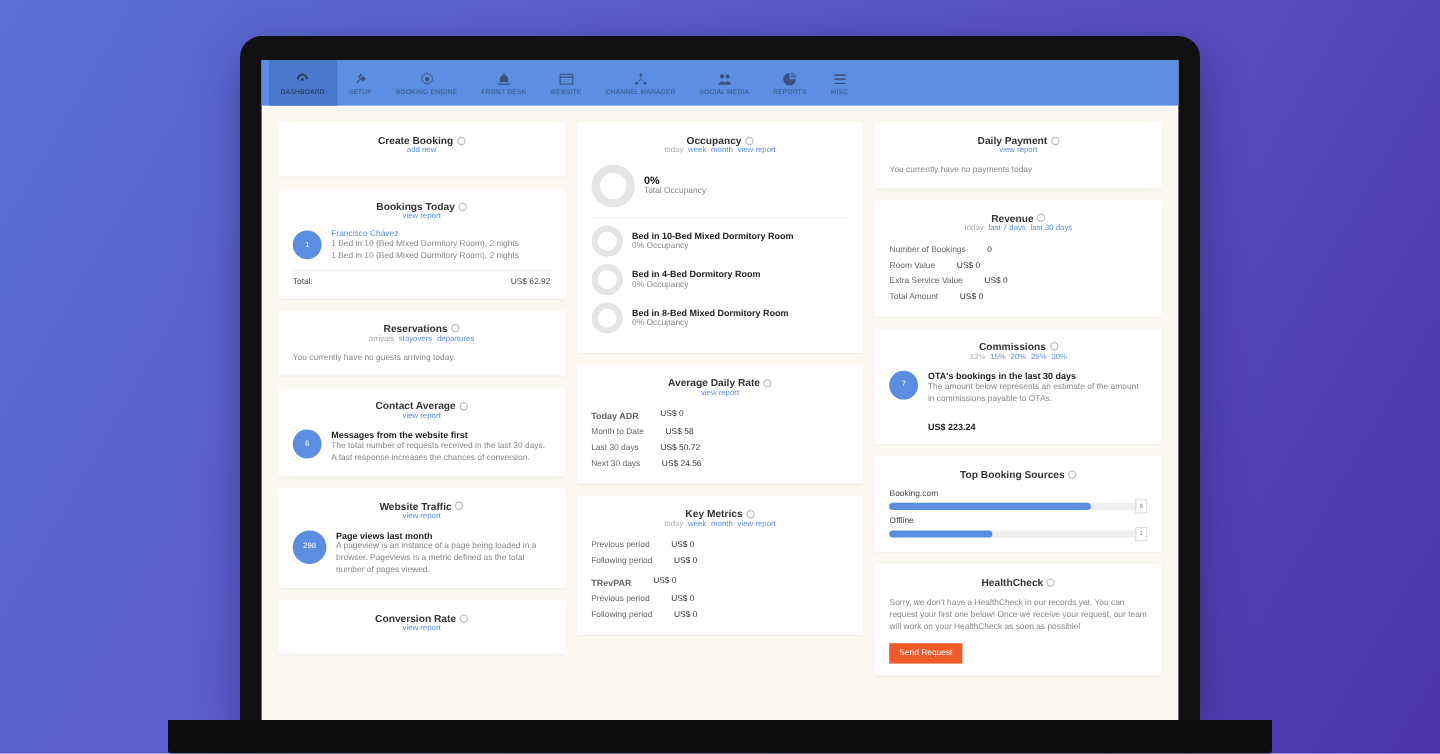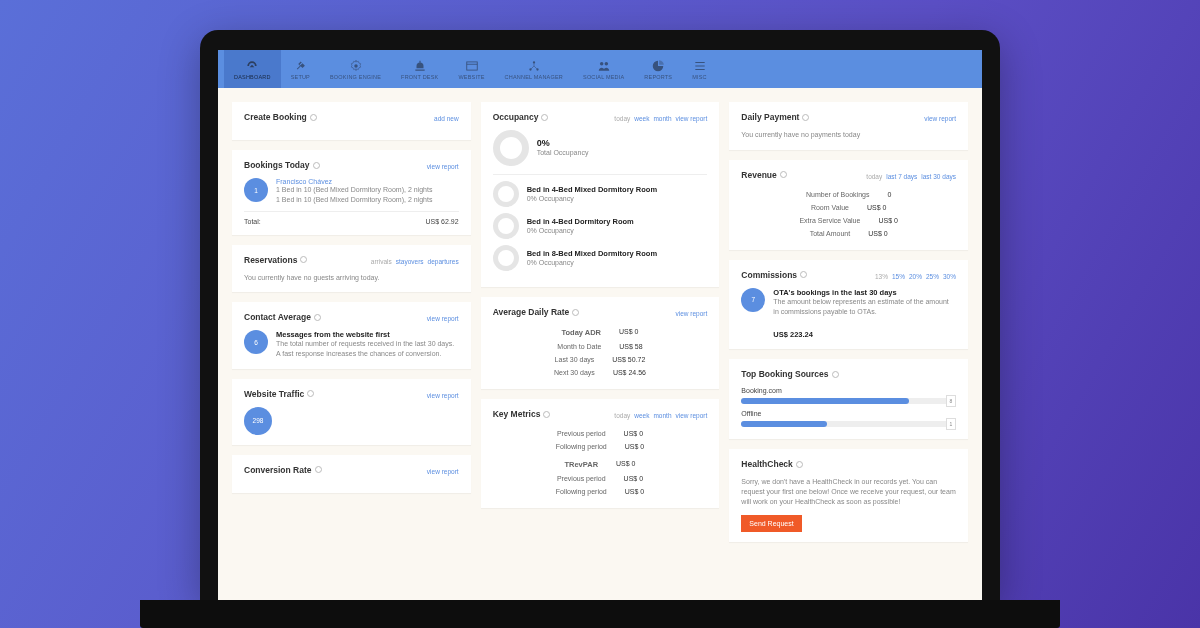--- a/index.html
+++ b/index.html
@@ -41,28 +41,28 @@
 
   
   .grid {
     display: grid; grid-template-columns: 1fr 1fr 1fr; gap: 10px;
     padding: 14px; align-items: start;
   }
   .col { display: flex; flex-direction: column; gap: 10px; }
   .card {
     background: #fff; padding: 10px 12px; box-shadow: 0 1px 1px rgba(0,0,0,.04);
   }
-  .card-head { display: flex; justify-content: space-between; align-items: flex-end; margin-bottom: 8px; }
+  .card-head { display: flex; justify-content: space-between; align-items: center; margin-bottom: 8px; flex-direction: column; }
   .card-title { font-size: 8.5px; font-weight: 600; color: #333; display: flex; align-items: center; gap: 3px; }
   .info-dot { width: 7px; height: 7px; border-radius: 50%; border: 1px solid #bbb; display: inline-block; }
   .card-links { font-size: 6.5px; color: #5b8ee0; display: flex; gap: 4px; }
   .card-links span { cursor: pointer; }
   .card-links .dim { color: #aaa; }
   .muted { font-size: 7px; color: #888; line-height: 1.4; }
-  .row { display: flex; justify-content: center; font-size: 7px; padding: 3px 0; gap: 18px; }
+  .row { display: flex; justify-content: flex-start; font-size: 7px; padding: 3px 0; gap: 18px; }
   .row .label { color: #666; }
   .row .val { color: #333; font-weight: 500; }
   .strong { font-weight: 700; color: #222; font-size: 7.5px; }
 
   .badge-circle {
     width: 24px; height: 24px; border-radius: 50%; background: #5b8ee0;
     color: #fff; font-size: 6.5px; display: flex; align-items: center; justify-content: center;
     flex-shrink: 0;
   }
   .badge-circle.big { width: 28px; height: 28px; }
@@ -264,20 +264,24 @@
               <span class="card-title">
                   <span>Website Traffic</span>
                   <span class="info-dot"></span>
                 </span>
               <span class="card-links">
                   <span>view report</span>
                 </span>
             </div>
             <div class="flexrow">
               <div class="badge-circle big">298</div>
+              <div style="flex:1">
+                <div class="strong">Page views last month</div>
+                <div class="muted">A pageview is an instance of a page being loaded in a browser. Pageviews is a metric defined as the total number of pages viewed.</div>
+              </div>
             </div>
           </div>
 
           <div class="card">
             <div class="card-head">
               <span class="card-title">
                   <span>Conversion Rate</span>
                   <span class="info-dot"></span>
                 </span>
               <span class="card-links">
@@ -307,21 +311,21 @@
               <div class="donut big"></div>
               <div>
                 <div class="strong" style="font-size:9px">0%</div>
                 <div class="muted">Total Occupancy</div>
               </div>
             </div>
             <hr class="sep">
             <div class="flexrow" style="align-items:center;margin:6px 0">
               <div class="donut"></div>
               <div>
-                  <div class="strong">Bed in 4-Bed Mixed Dormitory Room</div>
+                  <div class="strong">Bed in 10-Bed Mixed Dormitory Room</div>
                   <div class="muted">0% Occupancy</div>
                 </div>
             </div>
             <div class="flexrow" style="align-items:center;margin:6px 0">
               <div class="donut"></div>
               <div>
                   <div class="strong">Bed in 4-Bed Dormitory Room</div>
                   <div class="muted">0% Occupancy</div>
                 </div>
             </div>

